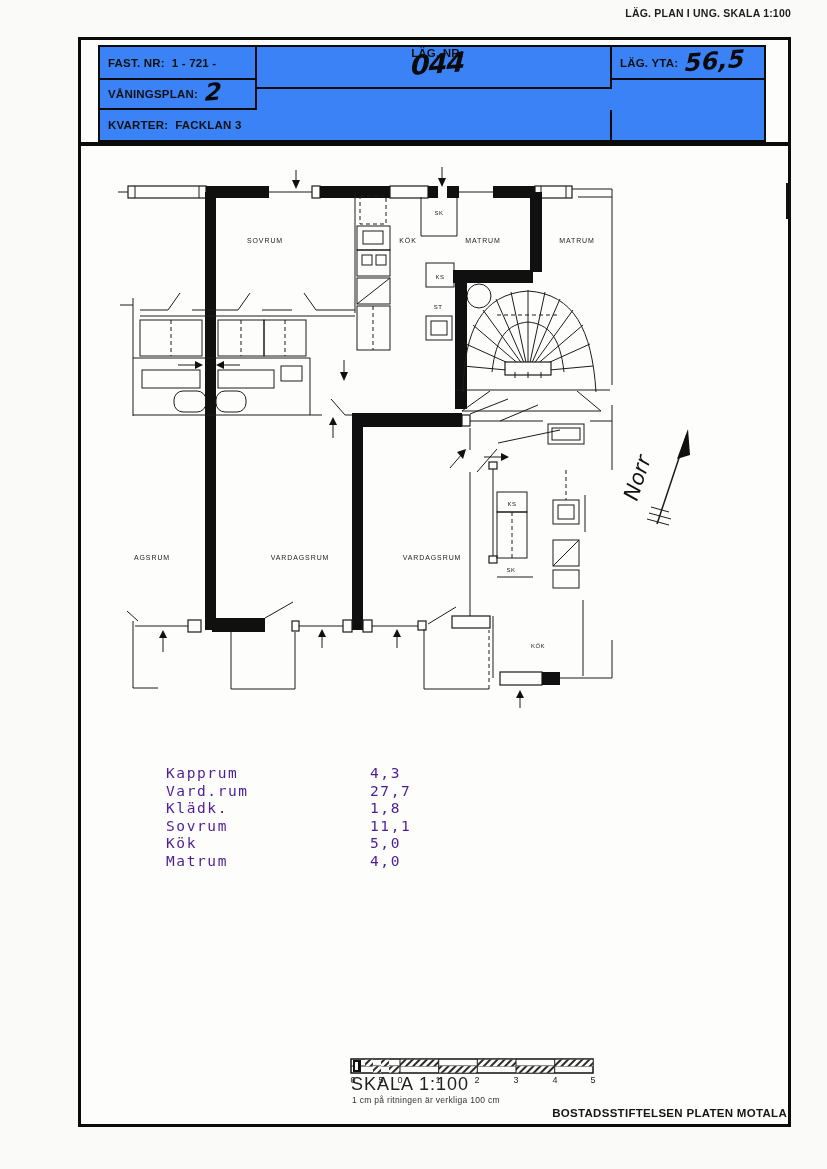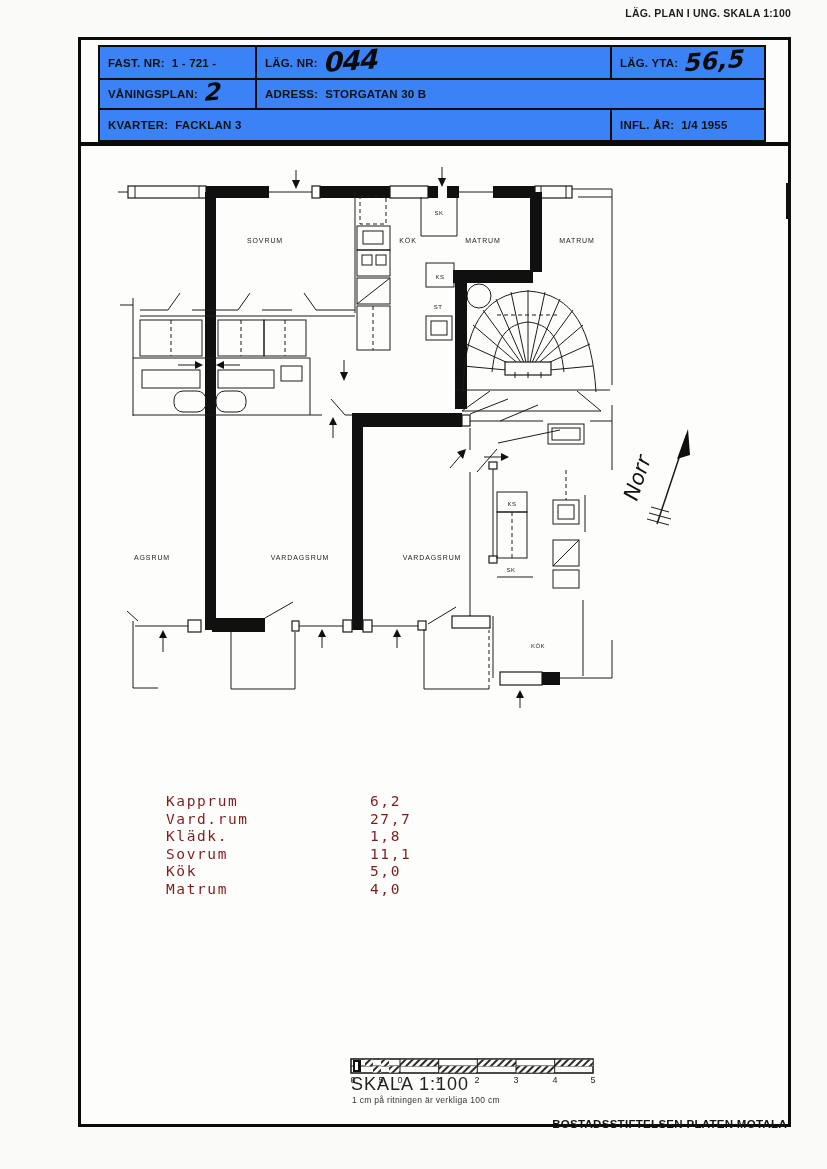--- a/index.html
+++ b/index.html
@@ -27,36 +27,36 @@
   .hand{
     font-family:"DejaVu Sans", sans-serif;font-style:italic;font-weight:bold;
     display:inline-block;transform:rotate(-4deg) skewX(-6deg);
     line-height:0;position:relative;top:-2px;color:#0a0a0a;
   }
   .hand.big{font-size:27px;letter-spacing:-1px;}
   .hand.med{font-size:24px;}
   .arealist{
     position:absolute;left:166px;top:765px;
     font-family:"DejaVu Sans Mono", monospace;
-    font-size:14.5px;line-height:17.6px;letter-spacing:1.6px;color:#7f1d1d;margin-top:28px;
+    font-size:14.5px;line-height:17.6px;letter-spacing:1.6px;color:#4c1d95;
   }
   .arow{display:flex;}
   .aname{width:204px;}
   .skala-title{
     position:absolute;left:351px;top:1074px;
     font-size:18px;letter-spacing:1px;color:#222;
     font-family:"Liberation Sans", sans-serif;
   }
   .skala-sub{
     position:absolute;left:352px;top:1095px;
     font-size:8.5px;letter-spacing:.3px;color:#333;
   }
   .footer-note{
     position:absolute;right:40px;top:1107px;
-    font-size:11.5px;font-weight:bold;letter-spacing:.3px;color:#151515;margin-top:11px;
+    font-size:11.5px;font-weight:bold;letter-spacing:.3px;color:#151515;
   }
   svg{position:absolute;left:0;top:0;}
   .w{fill:#101010;stroke:none;}
   .ln{stroke:#1c1c1c;stroke-width:1;fill:none;}
   .lnb{stroke:#1c1c1c;stroke-width:1.5;fill:none;}
   .win{fill:#fdfdfb;stroke:#1c1c1c;stroke-width:1.2;}
   .dash{stroke-dasharray:4 3;}
   .lbl{font-family:"Liberation Sans",sans-serif;font-size:7px;letter-spacing:.9px;fill:#222;text-anchor:middle;}
   .lbls{font-size:6px;letter-spacing:.4px;}
   .norr{font-family:"DejaVu Sans",sans-serif;font-size:21px;font-style:italic;fill:#111;text-anchor:middle;}
@@ -68,43 +68,35 @@
 <div class="corner-note">LÄG. PLAN I UNG. SKALA 1:100</div>
 
 <div class="frame"></div>
 <div class="header-sep"></div>
 
 <div class="htable">
   <div class="hcell" style="left:0;top:0;width:157px;height:33px;border-right-width:2px;border-bottom-width:2px;">
     <span>FAST. NR:</span>
     <span>1 - 721 -</span>
   </div>
-  <div class="hcell" style="left:157px;top:0;width:355px;height:33px;border-right-width:2px;border-bottom-width:2px;">
+  <div class="hcell" style="left:157px;top:0;width:355px;height:42px;border-right-width:2px;border-bottom-width:2px;flex-direction:column;">
     <span>LÄG. NR:</span>
     <span class="hand big">044</span>
   </div>
   <div class="hcell" style="left:512px;top:0;width:152px;height:33px;border-bottom-width:2px;">
     <span>LÄG. YTA:</span>
     <span class="hand med">56,5</span>
   </div>
   <div class="hcell" style="left:0;top:33px;width:157px;height:30px;border-right-width:2px;border-bottom-width:2px;">
     <span>VÅNINGSPLAN:</span>
     <span class="hand med">2</span>
   </div>
-  <div class="hcell" style="left:157px;top:33px;width:507px;height:30px;border-bottom-width:2px;">
-    <span>ADRESS:</span>
-    <span>STORGATAN 30 B</span>
-  </div>
   <div class="hcell" style="left:0;top:63px;width:512px;height:30px;border-right-width:2px;align-items:center;">
     <span>KVARTER:</span>
     <span>FACKLAN 3</span>
-  </div>
-  <div class="hcell" style="left:512px;top:63px;width:152px;height:30px;">
-    <span>INFL. ÅR:</span>
-    <span>1/4  1955</span>
   </div>
 </div>
 
 <svg width="827" height="1169" viewBox="0 0 827 1169">
   <defs>
     <pattern id="hatch" width="5" height="5" patternUnits="userSpaceOnUse" patternTransform="rotate(45)">
       <rect width="5" height="5" fill="#fdfdfb"></rect>
       <line x1="1" y1="0" x2="1" y2="5" stroke="#2a2a2a" stroke-width="2"></line>
     </pattern>
   </defs>
@@ -361,21 +353,21 @@
     <text x="555" y="1083" class="tick">4</text>
     <text x="593" y="1083" class="tick">5</text>
   </g>
 
   <rect x="786" y="183" width="5" height="36" class="w"></rect>
 </svg>
 
 <div class="arealist">
   <div class="arow">
     <span class="aname">Kapprum</span>
-    <span class="aval">6,2</span>
+    <span class="aval">4,3</span>
   </div>
   <div class="arow">
     <span class="aname">Vard.rum</span>
     <span class="aval">27,7</span>
   </div>
   <div class="arow">
     <span class="aname">Klädk.</span>
     <span class="aval">1,8</span>
   </div>
   <div class="arow">

